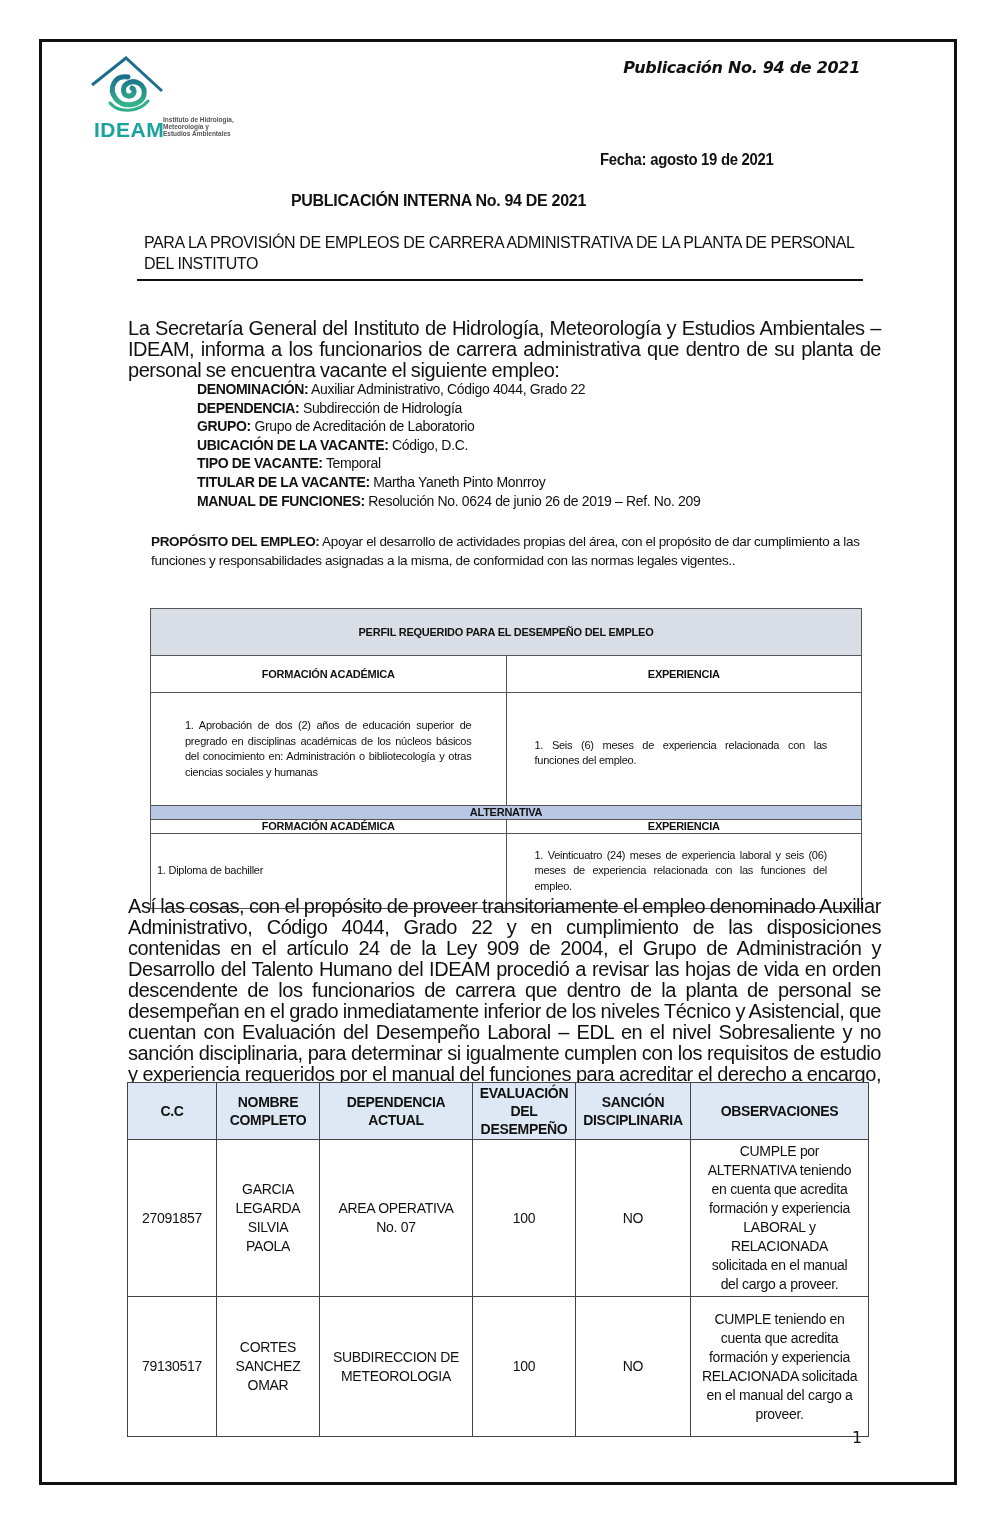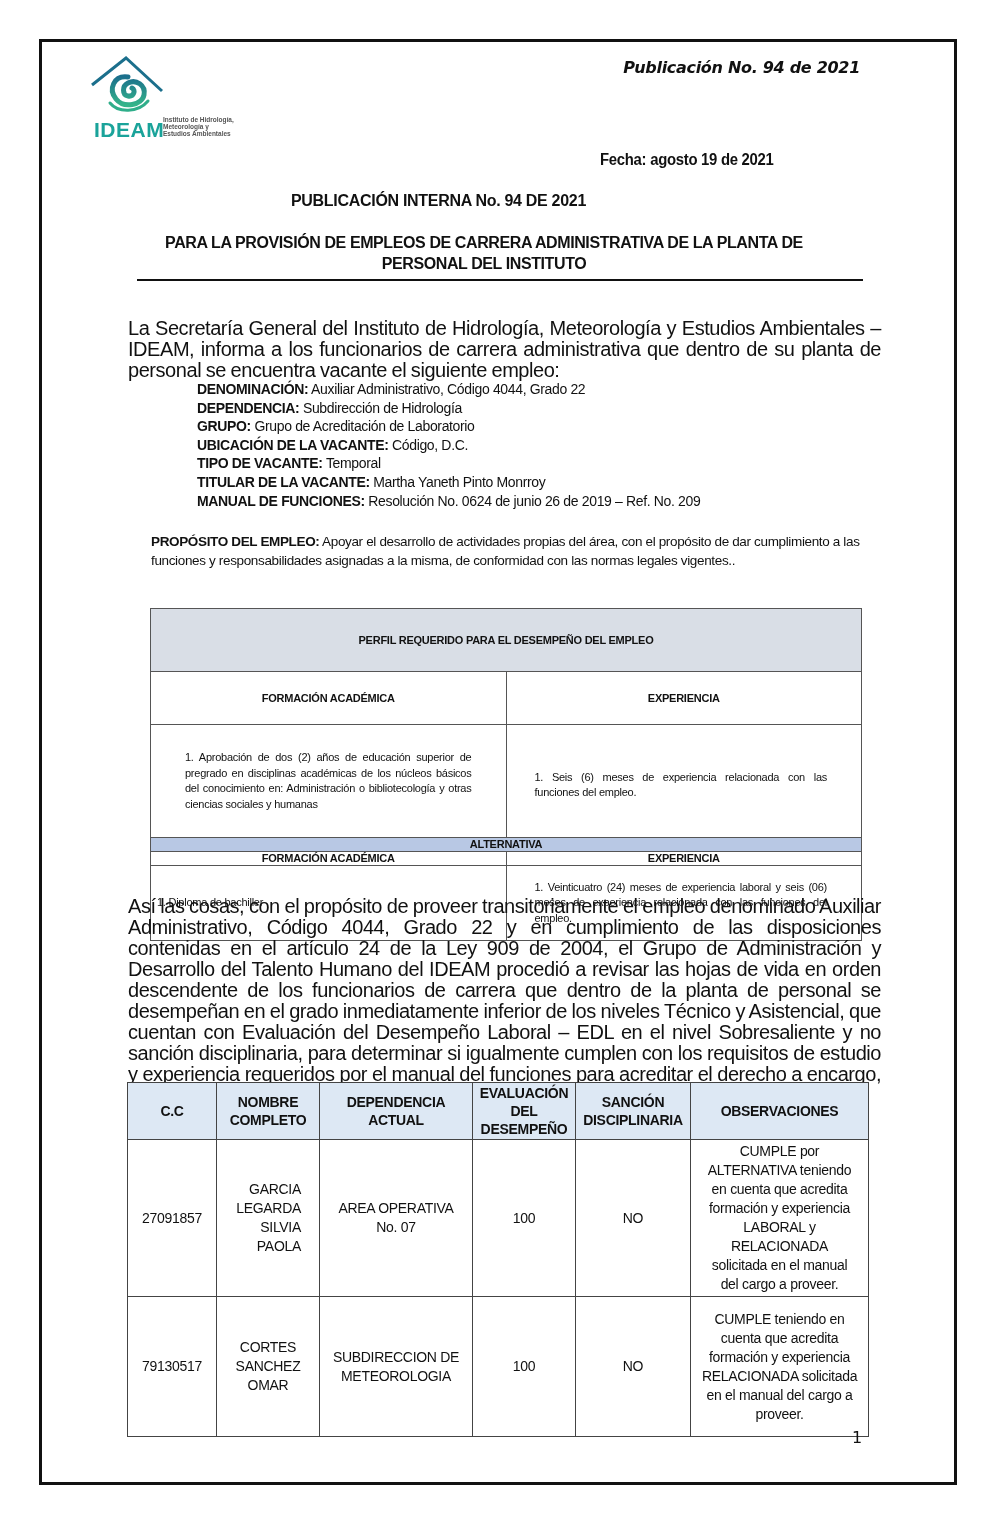--- a/index.html
+++ b/index.html
@@ -8,35 +8,35 @@
   .abs { position: absolute; }
 
   
   .logo { left: 88px; top: 55px; width: 170px; height: 90px; }
   .logo-text-big { position: absolute; left: 6px; top: 63px; font-size: 21px; font-weight: bold; color: #1aa39a; letter-spacing: 0.5px; font-family: "Liberation Sans", sans-serif; }
   .logo-text-small { position: absolute; left: 75px; top: 61px; font-size: 6.5px; line-height: 7px; color: #555; font-weight: bold; width: 100px; }
 
   .pub-no { right: 140px; top: 58px; font-size: 16px; font-weight: bold; font-style: italic; font-family: "DejaVu Sans", sans-serif; letter-spacing: -0.3px; }
   .fecha { left: 600px; top: 151px; font-size: 16px; font-weight: bold; letter-spacing: -0.3px; transform: scaleX(0.93); transform-origin: left; }
   .title-1 { left: 0; width: 877px; top: 192px; text-align: center; font-size: 16px; font-weight: bold; letter-spacing: -0.3px; }
-  .title-2 { left: 121px; width: 726px; top: 232px; text-align: center; font-size: 16px; font-weight: bold; line-height: 21px; letter-spacing: -0.4px; }
+  .title-2 { left: 144px; width: 726px; top: 232px; text-align: left; font-size: 16px; font-weight: normal; line-height: 21px; letter-spacing: -0.4px; }
   .title-rule { left: 137px; top: 279px; width: 726px; height: 0; border-top: 2px solid #111; }
 
   .para { font-size: 20px; line-height: 21px; text-align: justify; text-align-last: left; letter-spacing: -0.45px; word-spacing: -0.5px; }
   .intro { left: 128px; top: 318px; width: 753px; }
 
   .fields { left: 197px; top: 380px; font-size: 14px; line-height: 18.6px; letter-spacing: -0.35px; }
   .fields b { font-weight: bold; }
 
   .purpose { left: 151px; top: 532px; width: 710px; font-size: 13.5px; line-height: 19px; letter-spacing: -0.35px; }
 
   
   table { border-collapse: collapse; }
   .perfil { position: absolute; left: 150px; top: 608px; width: 712px; font-size: 11px; letter-spacing: -0.25px; }
-  .perfil td { border: 1px solid #555; padding: 16px 10px; vertical-align: middle; }
+  .perfil td { border: 1px solid #555; padding: 8px 10px; vertical-align: middle; }
   .perfil .hdr { background: #d9dee6; text-align: center; font-weight: bold; height: 30px; }
   .perfil .sub { text-align: center; font-weight: bold; height: 20px; }
   .perfil .alt { background: #b8c8e4; text-align: center; font-weight: bold; height: 13px; padding: 0; line-height: 13px; }
   .perfil .body1 { height: 104px; text-align: justify; line-height: 15.5px; }
   .perfil .sub2 { text-align: center; font-weight: bold; height: 13px; line-height: 13px; padding: 0; }
   .perfil .body2 { height: 74px; line-height: 15.5px; text-align: justify; }
 
   .concl { left: 128px; top: 896px; width: 753px; }
 
   
@@ -128,21 +128,21 @@
       <tr>
     <th style="width:84px;">C.C</th>
     <th style="width:98px;">NOMBRE COMPLETO</th>
     <th style="width:148px;">DEPENDENCIA ACTUAL</th>
     <th style="width:98px;">EVALUACIÓN DEL DESEMPEÑO</th>
     <th style="width:110px;">SANCIÓN DISCIPLINARIA</th>
     <th>OBSERVACIONES</th>
   </tr>
   <tr class="r1">
     <td>27091857</td>
-    <td style="padding:0 18px;text-align:right;">GARCIA LEGARDA SILVIA PAOLA</td>
+    <td style="padding:0 18px;">GARCIA LEGARDA SILVIA PAOLA</td>
     <td style="padding:0 18px;">AREA OPERATIVA No. 07</td>
     <td>100</td>
     <td>NO</td>
     <td>CUMPLE por ALTERNATIVA teniendo en cuenta que acredita formación y experiencia LABORAL y RELACIONADA solicitada en el manual del cargo a proveer.</td>
   </tr>
   <tr class="r2">
     <td>79130517</td>
     <td style="padding:0 18px;">CORTES SANCHEZ OMAR</td>
     <td style="padding:0 8px;">SUBDIRECCION DE METEOROLOGIA</td>
     <td>100</td>

